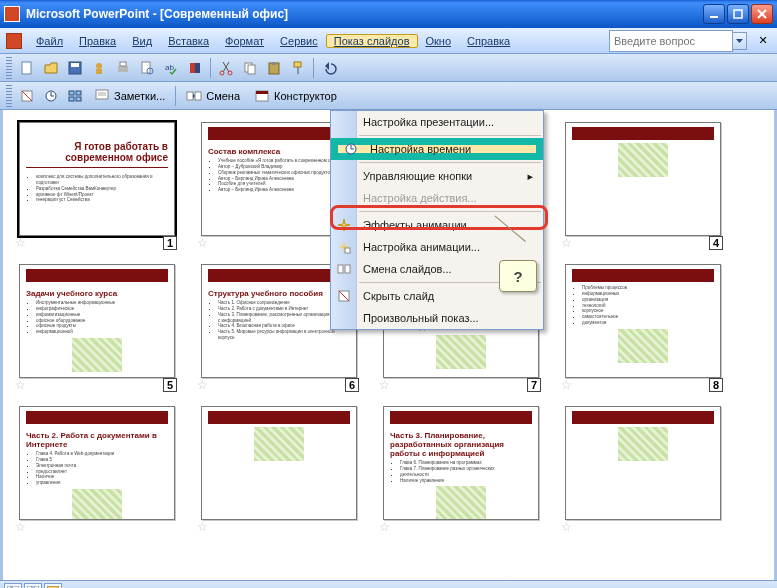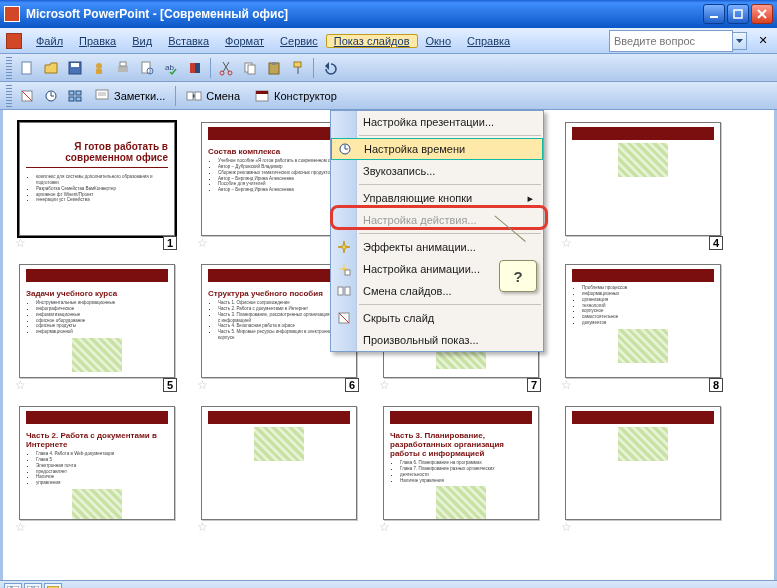--- a/index.html
+++ b/index.html
@@ -44,21 +44,21 @@
   .slide-num { position:absolute; right:-2px; bottom:-4px; font-size:11px; font-weight:bold; border:1px solid #444; padding:0 3px; background:#fff;}
   .star-icon { position:absolute; left:-4px; bottom:-4px; font-size:12px; color:#c7c7c7; }
   .img-block { display:inline-block; background:repeating-linear-gradient(45deg,#c8e1a5,#c8e1a5 3px,#e7f2d4 3px,#e7f2d4 6px); }
 
   
   .dropdown { position:absolute; left:327px; top:0; width:214px; background:#f6f3ee; border:1px solid #7b9ecd; box-shadow:3px 3px 4px rgba(0,0,0,.3); z-index:50;}
   .dropdown .icon-col { position:absolute; left:0; top:0; bottom:0; width:26px; background:linear-gradient(to right,#dbe7fa,#c1d5f1); border-right:1px solid #b9c9e5;}
   .dd-item { position:relative; height:22px; display:flex; align-items:center; padding-left:32px; padding-right:10px; color:#1a1a1a;}
   .dd-item .shortcut { margin-left:auto; color:#555; }
   .dd-item.disabled { color:#9c9c9c; }
-  .dd-item.highlight { background:#ffe9a8; border:1px solid #14b8a6; margin:0; }
+  .dd-item.highlight { background:#ffe9a8; border:7px solid #14b8a6; margin:0; }
   .dd-sep { height:1px; background:#c6c2b8; margin:2px 2px 2px 28px;}
   .dd-item .mini-icon { position:absolute; left:5px; width:16px; height:16px; display:flex; align-items:center; justify-content:center;}
   .red-callout { position:absolute; left:327px; top:95px; width:218px; height:25px; border:3px solid #e23a2f; border-radius:8px; z-index:60; pointer-events:none;}
   .help-bubble { position:absolute; left:496px; top:150px; width:38px; height:32px; background:#ffffe1; border:1px solid #8e8e68; border-radius:4px; box-shadow:2px 2px 3px rgba(0,0,0,.25); display:flex; align-items:center; justify-content:center; font-size:15px; font-weight:bold; color:#444; z-index:65;}
   .help-bubble::before { content:""; position:absolute; left:-24px; top:-38px; width:40px; height:44px; border-top:1px solid #8e8e68; transform:rotate(40deg); }
 
   
   .viewbar { height:20px; background:linear-gradient(to bottom,#dae8fb,#b7cfe9); border-top:1px solid #7b9ecd; display:flex; align-items:center; padding:0 4px; gap:2px;}
   .view-btn { width:18px; height:16px; border:1px solid #7b9ecd; background:#eef6ff; display:flex; align-items:center; justify-content:center;}
 </style>
@@ -445,24 +445,20 @@
       <div class="dd-item highlight">
         <span class="mini-icon">
           <svg width="14" height="14">
             <circle cx="7" cy="7" r="5" fill="#fff" stroke="#2b4a7a"></circle>
             <line x1="7" y1="7" x2="7" y2="3" stroke="#2b4a7a"></line>
             <line x1="7" y1="7" x2="10" y2="7" stroke="#2b4a7a"></line>
           </svg>
         </span>
         <span>Настройка времени</span>
       </div>
-      <div class="dd-item">
-        <span class="mini-icon"></span>
-        <span>Звукозапись...</span>
-      </div>
       <div class="dd-sep"></div>
       <div class="dd-item">
         <span class="mini-icon"></span>
         <span>Управляющие кнопки</span>
         <span style="margin-left:auto">▸</span>
       </div>
       <div class="dd-item disabled">
         <span class="mini-icon"></span>
         <span>Настройка действия...</span>
       </div>

